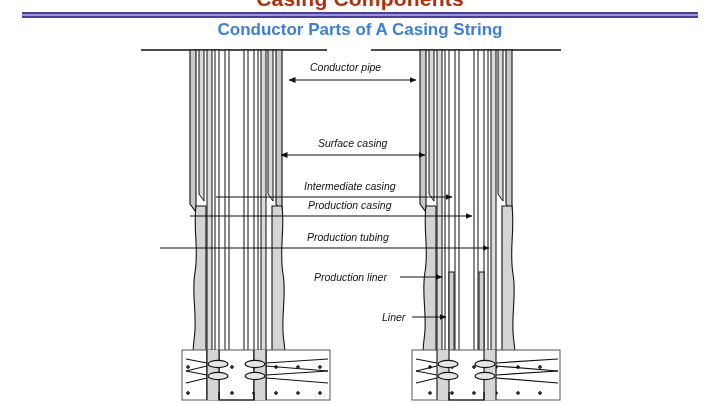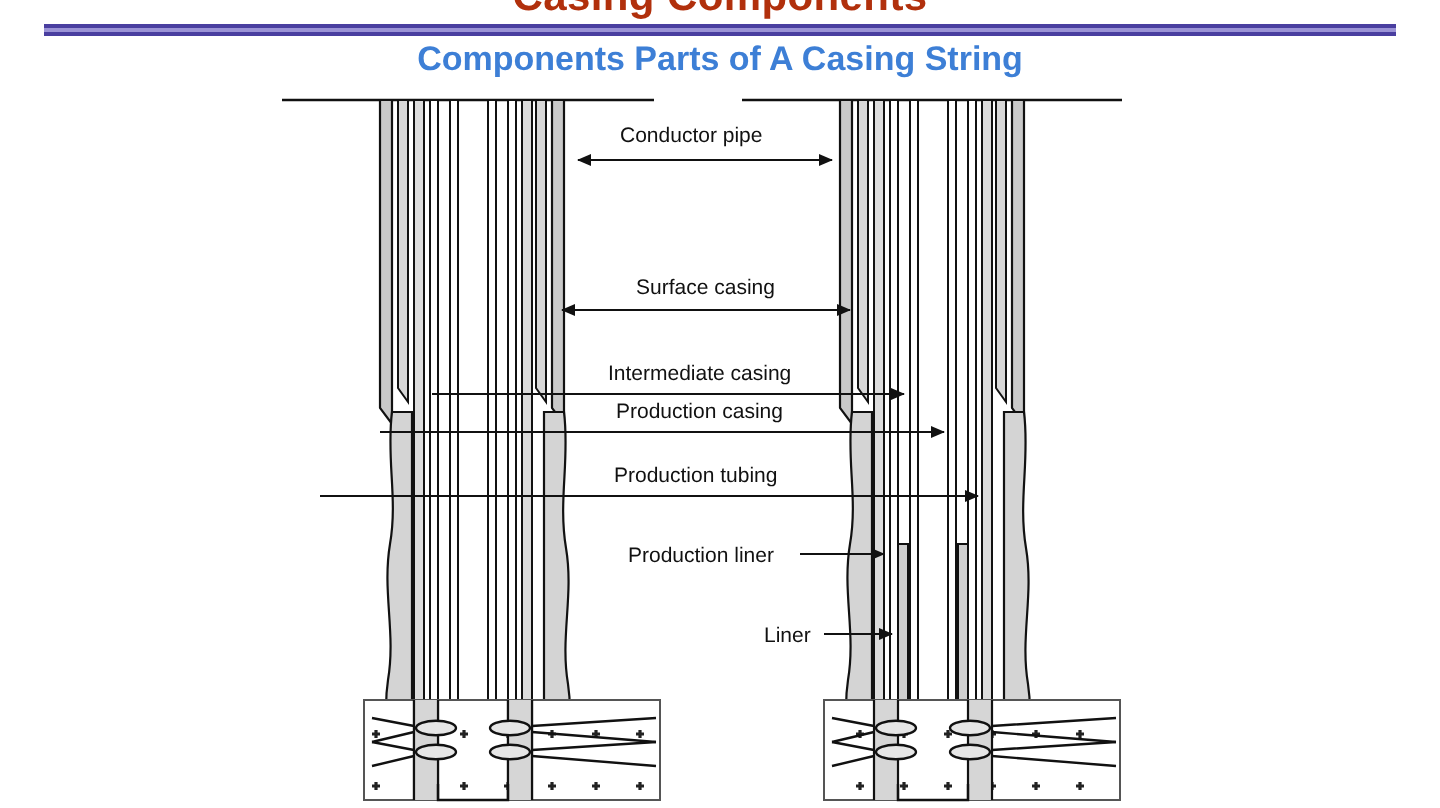--- a/index.html
+++ b/index.html
@@ -16,39 +16,39 @@
   .rule-wrap{position:absolute;left:22px;top:12px;width:676px;height:7px;}
   .rule-top{position:absolute;left:0;top:0;width:100%;height:2px;background:#4a3fa0;}
   .rule-mid{position:absolute;left:0;top:2px;width:100%;height:2px;background:#9b93d6;}
   .rule-bot{position:absolute;left:0;top:4px;width:100%;height:2px;background:#4a3fa0;}
 
   .sub-title{
     position:absolute;left:0;top:20px;width:720px;text-align:center;
     font-size:17px;font-weight:bold;color:#3d7fd6;
   }
 
-  .figure{position:absolute;left:0;top:44px;width:588px;height:360px;}
+  .figure{position:absolute;left:0;top:44px;width:588px;height:360px;font-style:italic;}
   svg{display:block;}
   .lbl{font-family:"Liberation Sans","DejaVu Sans",sans-serif;
        font-size:10.5px;fill:#111;}
 </style>
 </head>
 <body>
 
 <div class="slide">
 
   <div class="main-title">Casing Components</div>
 
   <div class="rule-wrap">
     <div class="rule-top"></div>
     <div class="rule-mid"></div>
     <div class="rule-bot"></div>
   </div>
 
-  <div class="sub-title">Components Parts of A Casing String</div>
+  <div class="sub-title">Conductor Parts of A Casing String</div>
 
   <div class="figure">
   <svg width="720" height="360" viewBox="0 0 720 360">
     <defs>
       <pattern id="dots" width="22" height="26" patternUnits="userSpaceOnUse">
         <rect width="22" height="26" fill="#fff"></rect>
         <path d="M10 11 h4 M12 9 v4" stroke="#222" stroke-width="1.6"></path>
       </pattern>
       <marker id="ah" markerWidth="7" markerHeight="7" refX="6.5" refY="3" orient="auto" markerUnits="userSpaceOnUse">
         <path d="M0,0 L7,3 L0,6 z" fill="#111"></path>

